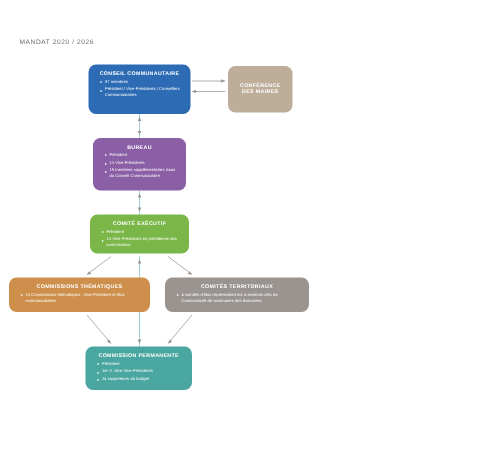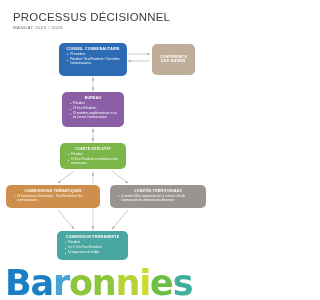--- a/index.html
+++ b/index.html
@@ -146,21 +146,20 @@
   .l6 { color: #b5d334; }
   .l7 { color: #cddc2a; }
   .l8 { color: #6cbe45; }
   .l9 { color: #3fae9b; }
 </style>
 </head>
 <body>
 
 <div id="page">
 
-  <h1 class="title">PROCESSUS DÉCISIONNEL</h1>
   <div class="subtitle">MANDAT 2020 / 2026</div>
 
   <div id="diagram">
 
     <svg id="connectors" viewBox="0 0 212 300">
 
       <line x1="128" y1="54" x2="150" y2="54" stroke="#9a9490" stroke-width="0.5"></line>
       <polygon points="150,54 147.4,52.9 147.4,55.1" fill="#9a9490"></polygon>
       <line x1="150" y1="61" x2="128" y2="61" stroke="#9a9490" stroke-width="0.5"></line>
       <polygon points="128,61 130.6,59.9 130.6,62.1" fill="#9a9490"></polygon>
@@ -273,17 +272,14 @@
         </div>
         <div class="bullet">
           <span class="dot">▸</span>
           <span class="btext">14 rapporteurs du budget</span>
         </div>
       </div>
     </div>
 
   </div>
 
-  <div id="logo">
-    <span class="logo-text"><span class="l1">B</span><span class="l2">a</span><span class="l3">r</span><span class="l4">o</span><span class="l5">n</span><span class="l6">n</span><span class="l7">i</span><span class="l8">e</span><span class="l9">s</span></span>
-  </div>
 
 </div>
 
 </body></html>

